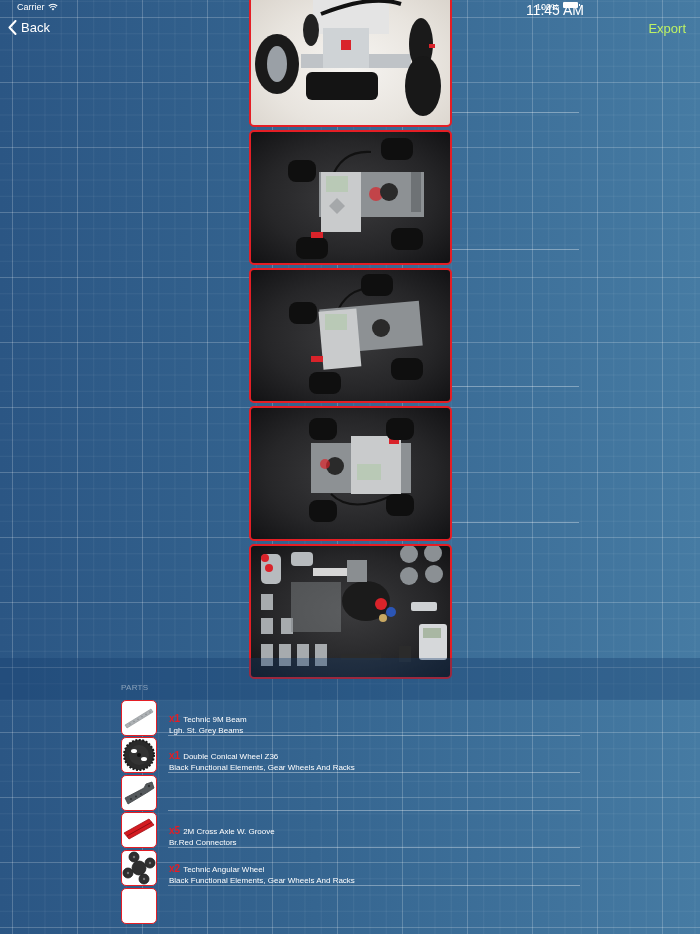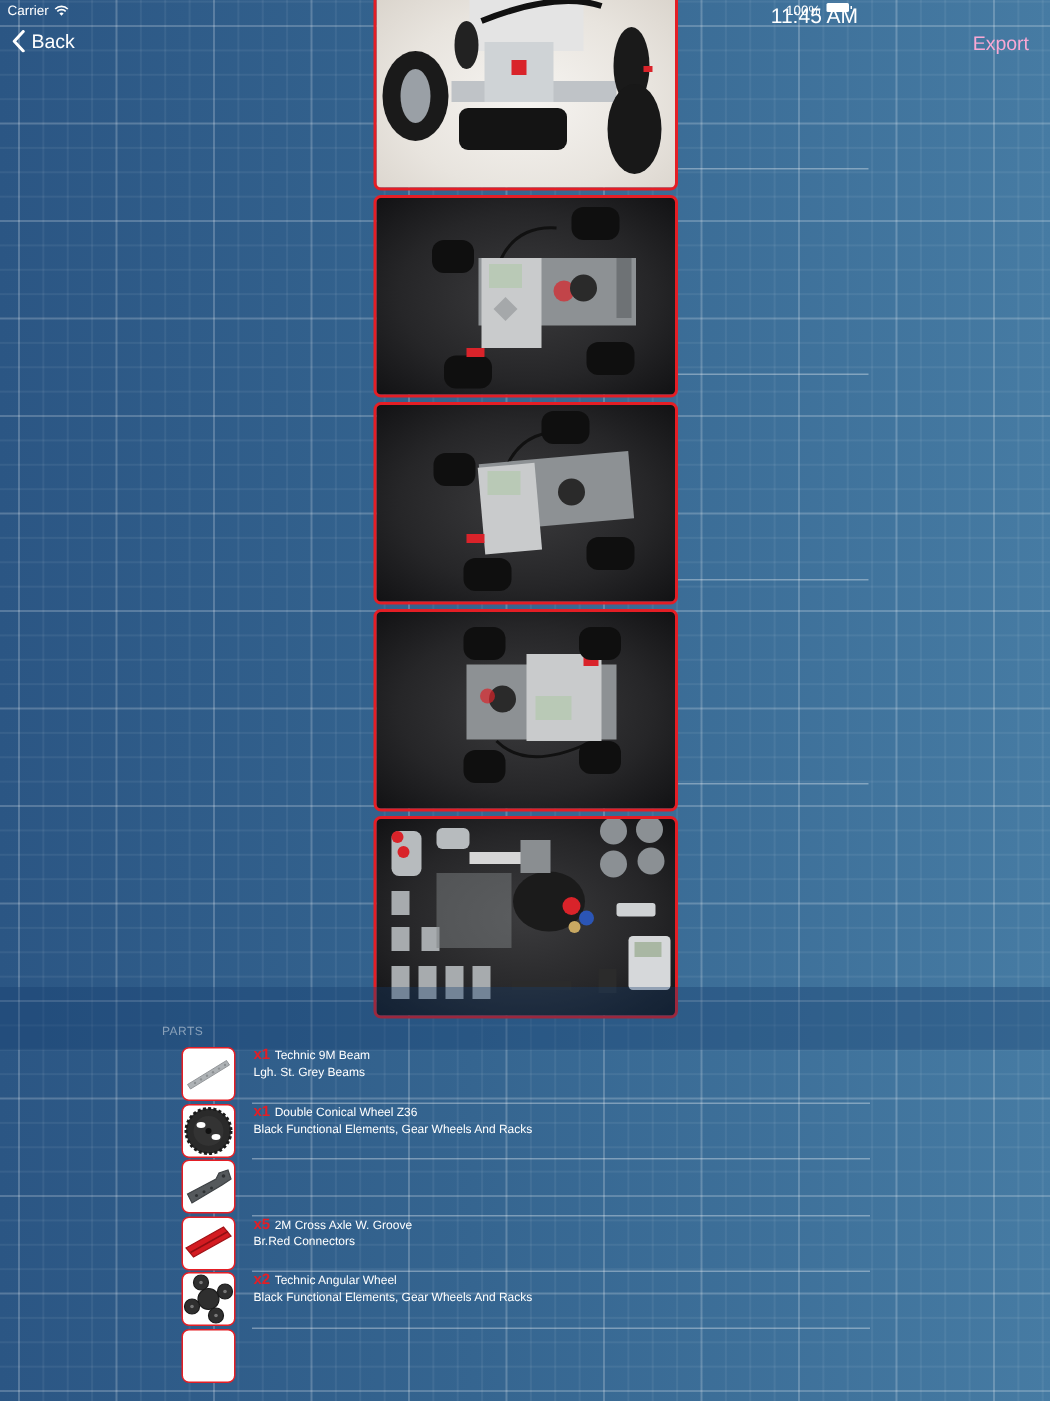--- a/index.html
+++ b/index.html
@@ -11,57 +11,57 @@
       linear-gradient(90deg, rgba(255,255,255,0.16) 1px, transparent 1px),
       linear-gradient(0deg, rgba(255,255,255,0.16) 1px, transparent 1px),
       linear-gradient(90deg, rgba(255,255,255,0.06) 1px, transparent 1px),
       linear-gradient(0deg, rgba(255,255,255,0.06) 1px, transparent 1px),
       linear-gradient(90deg, #2b5684 0%, #356590 45%, #467ba3 100%);
     background-size: 65px 65px, 65px 65px, 16.25px 16.25px, 16.25px 16.25px, 100% 100%;
     background-position: 12px 18px, 12px 18px, 12px 18px, 12px 18px, 0 0;
     color: #fff;
   }
   .status-bar {
-    position: absolute; top: 0; left: 0; width: 572px; height: 14px;
+    position: absolute; top: 0; left: 12px; width: 572px; height: 14px;
     font-size: 9px; color: #fff; z-index: 5;
   }
   .status-left { position: absolute; left: 5px; top: 2px; display: flex; align-items: center; gap: 3px; }
   .status-time { position: absolute; left: 0; right: 0; top: 2px; text-align: right; font-size: 14px; padding-left: 30px; }
   .status-right { position: absolute; right: 6px; top: 2px; display: flex; gap: 4px; }
   .battery { width: 15px; height: 6px; background: #fff; border-radius: 1px; position: relative; }
   .battery:after { content: ""; position: absolute; right: -2px; top: 2px; width: 1px; height: 2px; background: #fff; }
 
   .nav-back {
     position: absolute; left: 8px; top: 20px; font-size: 13px; color: #fff;
     display: flex; gap: 4px; z-index: 5; cursor: pointer;
   }
-  .nav-export { position: absolute; right: 14px; top: 21px; font-size: 13px; color: #f9a8d4; z-index: 5; cursor: pointer; }
+  .nav-export { position: absolute; right: 14px; top: 21px; font-size: 13px; color: #bef264; z-index: 5; cursor: pointer; }
 
   .photos { position: absolute; left: 249px; top: -8px; width: 202px; }
   .photo {
     width: 199px; height: 131px; border: 2px solid #e41e25; border-radius: 5px;
     margin-bottom: 3px; box-sizing: content-box; overflow: hidden; position: relative;
   }
   .photo.light { background: radial-gradient(ellipse at 50% 55%, #f6f4f1 0%, #e8e4de 60%, #d9d3cb 100%); }
   .photo.dark { background: radial-gradient(ellipse at 50% 50%, #3b3b3d 0%, #262628 60%, #121214 100%); }
   .row-sep {
     position: absolute; height: 1px; background: rgba(255,255,255,0.35);
   }
 
   .section-bar {
     position: absolute; left: 0; top: 658px; width: 700px; height: 42px;
     background: rgba(20,60,110,0.35);
   }
   .parts-header {
-    position: absolute; left: 108px; top: 683px; font-size: 8px;
+    position: absolute; left: 121px; top: 683px; font-size: 8px;
     color: rgba(255,255,255,0.45); letter-spacing: 0.3px;
   }
   .parts-list { position: absolute; left: 121px; top: 698px; width: 459px; }
   .part {
-    position: relative; height: 37.6px; display: flex; align-items: flex-start;
+    position: relative; height: 37.6px; display: flex; align-items: flex-end;
   }
   .part .thumb {
     width: 34px; height: 34px; background: #fff; border: 1px solid #e41e25; border-radius: 5px;
     margin-right: 12px; flex-shrink: 0; overflow: hidden; position: relative;
   }
   .part .info { font-size: 8px; line-height: 11px; color: #fff; }
   .part .qty { color: #e41e25; font-size: 10px; font-weight: bold; margin-right: 3px; }
   .part .sep { position: absolute; left: 47px; right: 0; bottom: 0; height: 1px; background: rgba(255,255,255,0.35); }
   .part.no-thumb .sep { left: 0; }
 </style>

